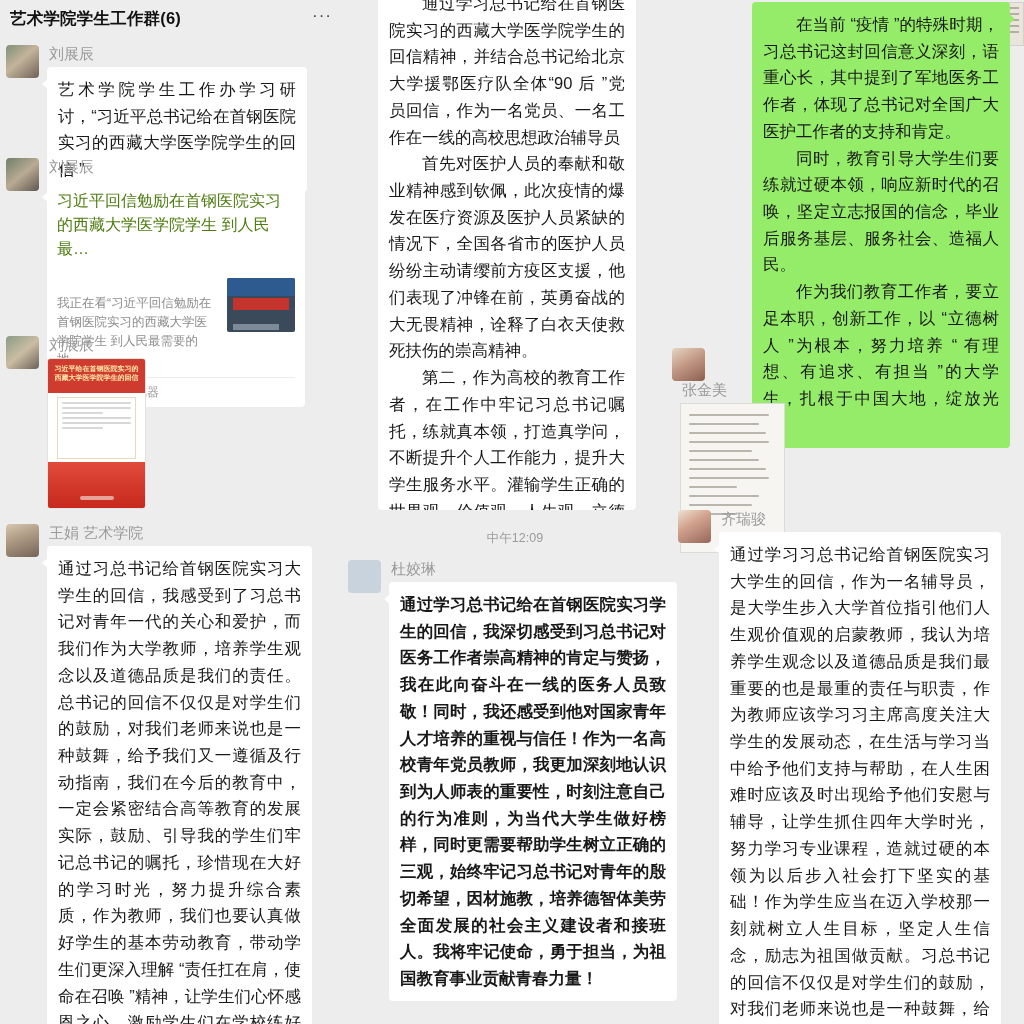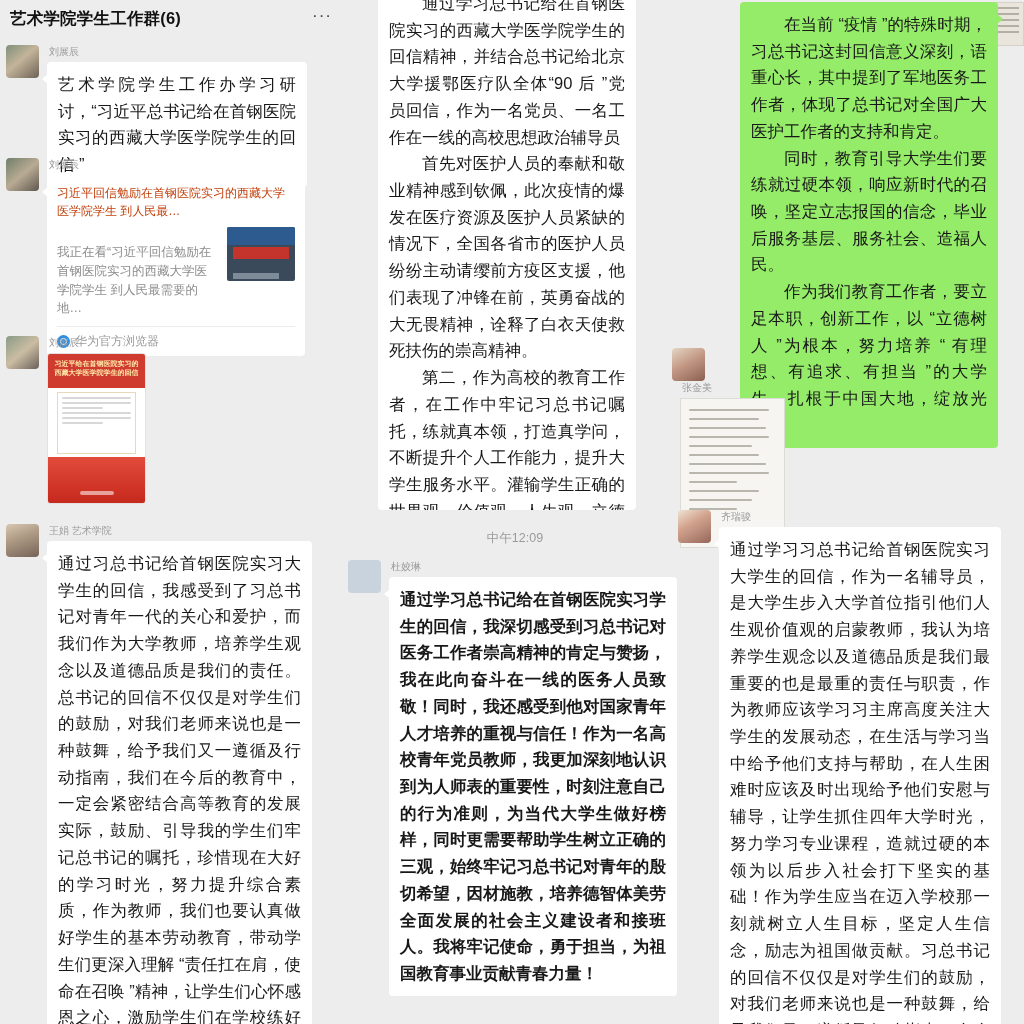--- a/index.html
+++ b/index.html
@@ -64,24 +64,24 @@
   .avatar.photo4 { background: linear-gradient(160deg,#d9c7b2 0%,#b09c86 40%,#746257 100%); }
   .avatar.photo5 { background: linear-gradient(150deg,#e4d6c4 0%,#c49a86 45%,#8a5f50 100%); }
   .avatar.photo6 { background: linear-gradient(150deg,#efe2d2 0%,#d2a48f 40%,#96675a 100%); }
   .avatar.ph-blue { background: #c9d3dd; }
 
   .msg-col {
     display: flex;
     flex-direction: column;
   }
   .msg-col.left { margin-left: 8px; align-items: flex-start; }
-  .msg-col.right { margin-right: 20px; }
+  .msg-col.right { margin-right: 8px; }
 
   .sender {
-    font-size: 10px;
+    font-size: 15px;
     color: #9a9a9a;
     margin-bottom: 3px;
     padding: 0 2px;
     white-space: nowrap;
   }
 
   .bubble {
     background: #ffffff;
     border-radius: 4px;
     padding: 9px 11px;
@@ -121,24 +121,24 @@
   
   .linkcard {
     width: 258px;
     background: #fff;
     border-radius: 4px;
     padding: 9px 10px 6px 10px;
     box-sizing: border-box;
     position: relative;
   }
   .linkcard .lc-title {
-    font-size: 12px;
+    font-size: 16px;
     line-height: 1.5;
-    color: #c2410c;
-    margin-bottom: 7px;
+    color: #4d7c0f;
+    margin-bottom: 17px;
     word-break: break-all;
   }
   .linkcard .lc-body {
     display: flex;
     gap: 8px;
     align-items: flex-start;
   }
   .linkcard .lc-desc {
     font-size: 12.5px;
     line-height: 1.5;

